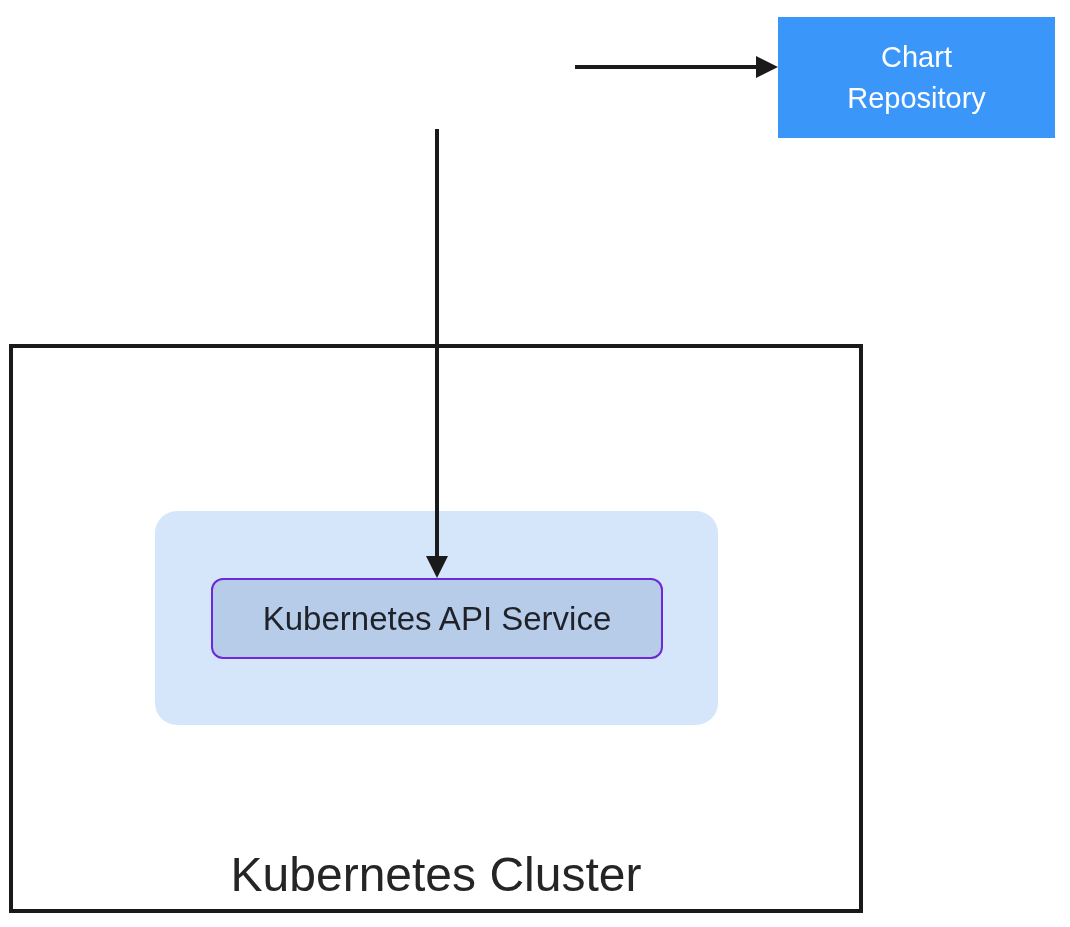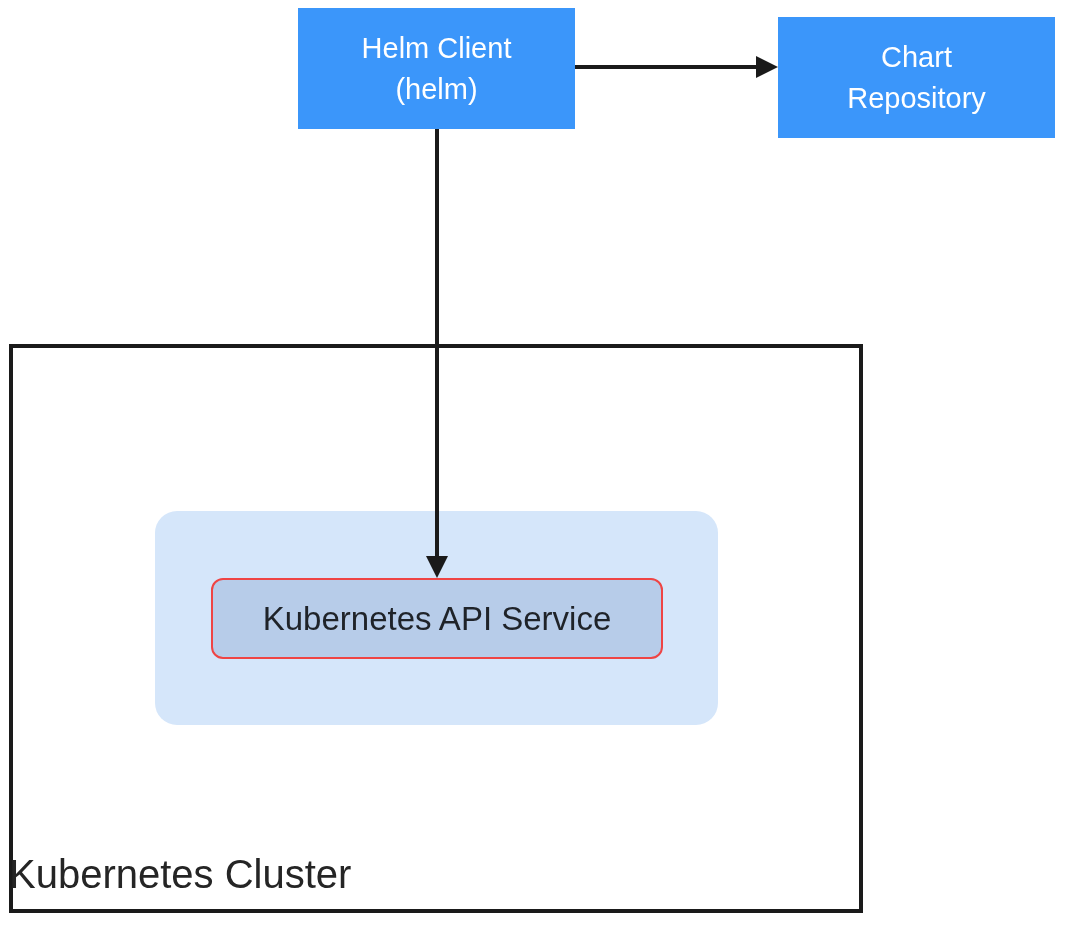--- a/index.html
+++ b/index.html
@@ -44,38 +44,38 @@
     left: 155px; top: 511px;
     width: 563px; height: 214px;
     background: #D5E6FA;
     border-radius: 22px;
   }
   .api-box {
     position: absolute;
     left: 211px; top: 578px;
     width: 452px; height: 81px;
     background: #B7CCE9;
-    border: 2px solid #ef4444;
+    border: 2px solid #6d28d9;
     border-radius: 12px;
     box-sizing: border-box;
     display: flex;
     align-items: center;
     justify-content: center;
     font-size: 33px;
     color: #1F2329;
     text-align: center;
   }
   .cluster-label {
     position: absolute;
     left: 9px; top: 848px;
     width: 854px; height: 52px;
     display: flex;
     align-items: center;
-    justify-content: flex-start;
-    font-size: 40px;
+    justify-content: center;
+    font-size: 48px;
     color: #252525;
   }
   
   .h-arrow-line {
     position: absolute;
     left: 575px; top: 65px;
     width: 183px; height: 4px;
     background: #1A1A1A;
   }
   .h-arrow-head {
@@ -111,24 +111,20 @@
   <div class="inner-area"></div>
 
   <div class="api-box">
     <span>Kubernetes API Service</span>
   </div>
 
   <div class="cluster-label">
     <span>Kubernetes Cluster</span>
   </div>
 
-  <div class="blue-node" id="helm-client-node">
-    <span>Helm Client
-(helm)</span>
-  </div>
 
   <div class="blue-node" id="chart-repo-node">
     <span>Chart
 Repository</span>
   </div>
 
   <div class="h-arrow-line"></div>
   <div class="h-arrow-head"></div>
 
   <div class="v-arrow-line"></div>

